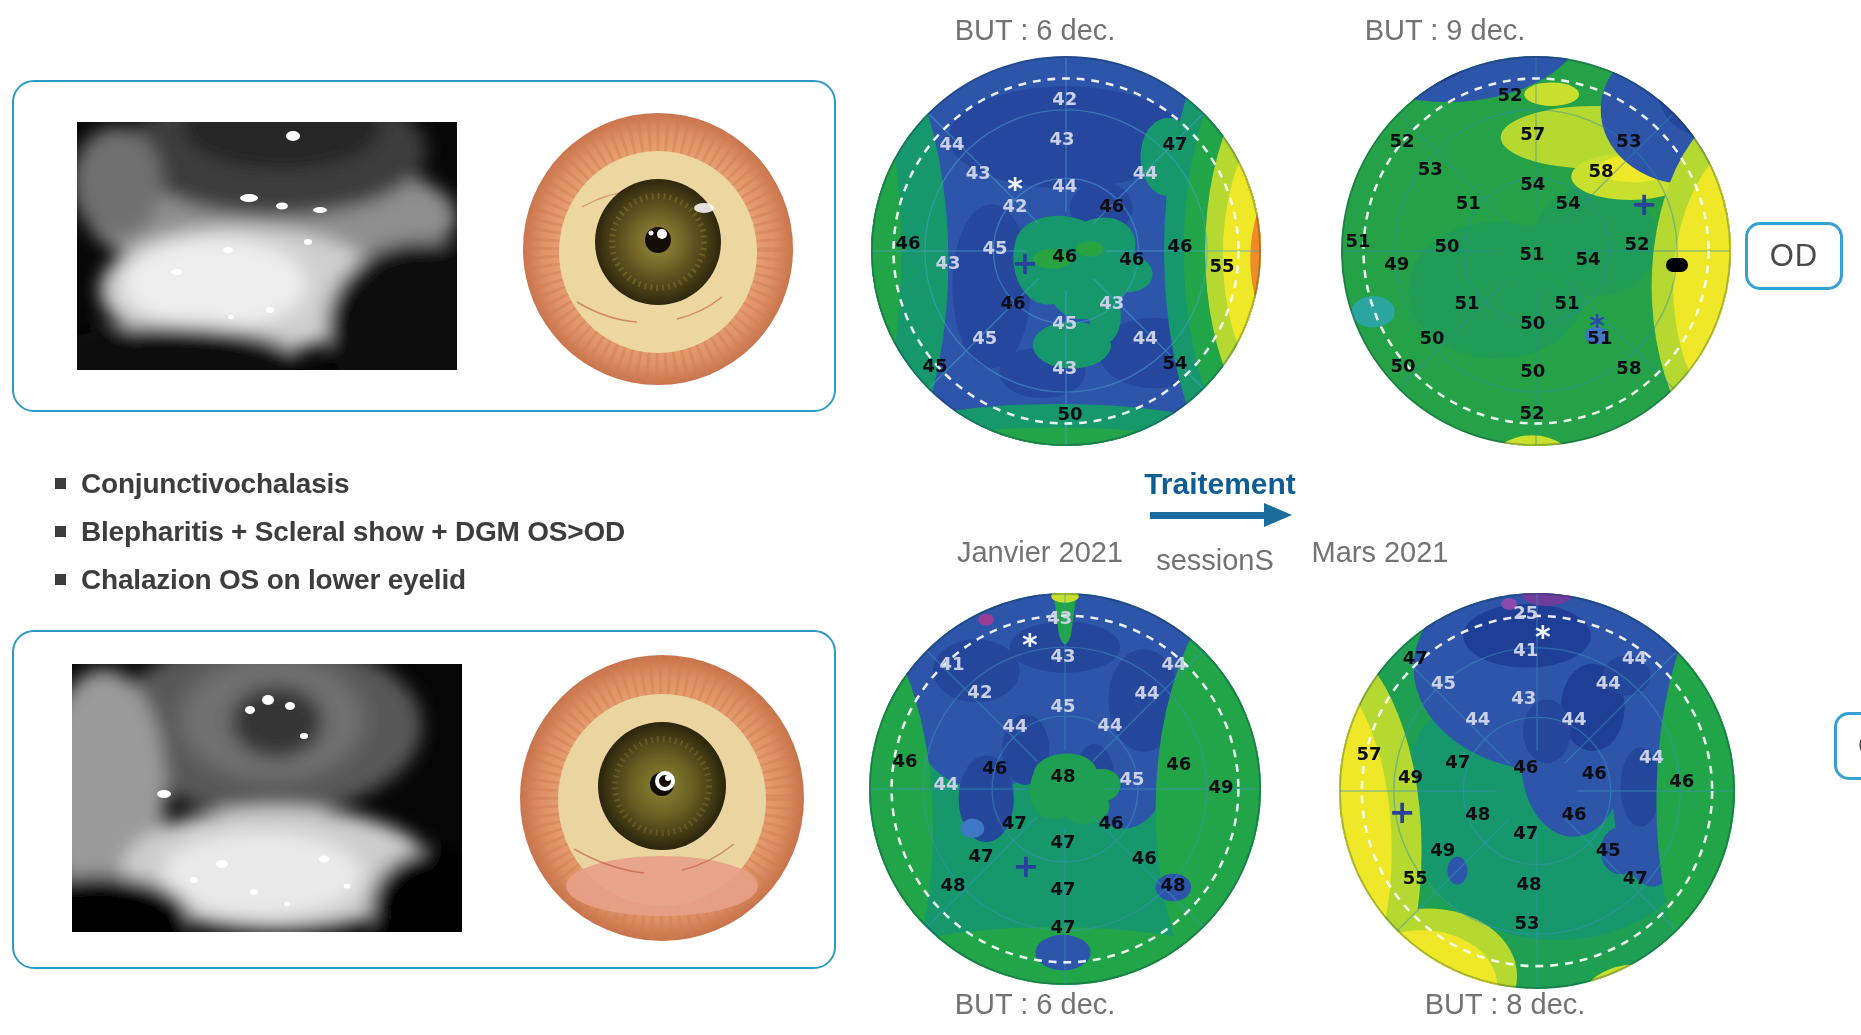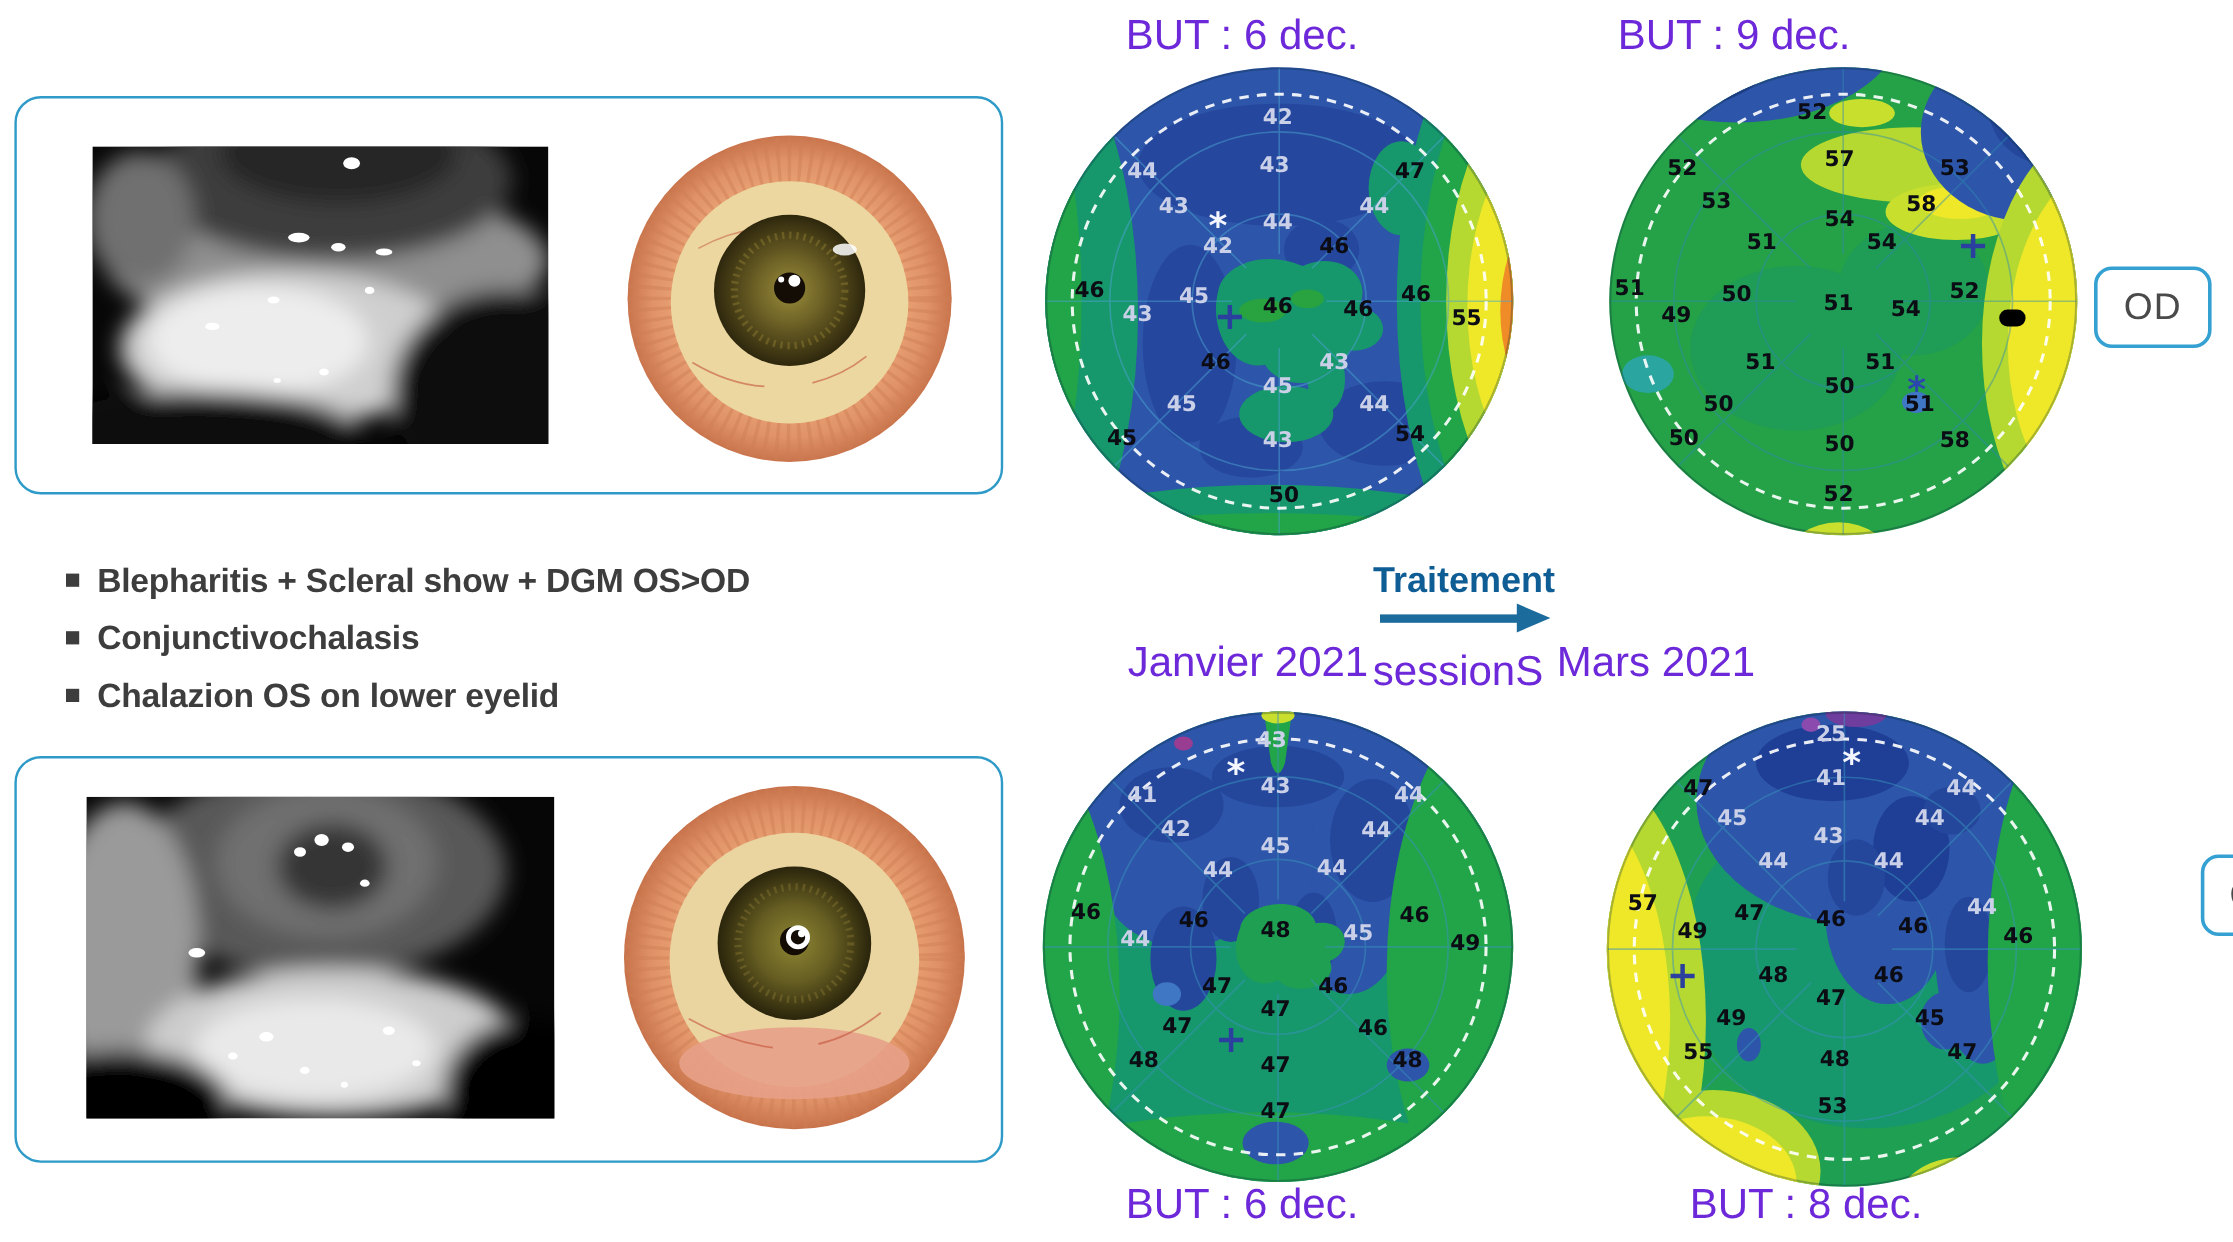--- a/index.html
+++ b/index.html
@@ -12,21 +12,21 @@
   #box-og{left:12px;top:630px;height:335px;}
   .photo-box svg{position:absolute;}
 
   
   #bullets{position:absolute;left:55px;top:462px;width:700px;margin:0;padding:0;list-style:none;}
   #bullets li{position:relative;padding-left:26px;height:48px;line-height:44px;
               font-size:28px;font-weight:bold;color:#3d3d3d;letter-spacing:-0.2px;}
   #bullets li::before{content:"";position:absolute;left:0;top:16px;width:11px;height:11px;background:#3d3d3d;}
 
   
-  .lbl{position:absolute;text-align:center;color:#6d28d9;font-size:35px;line-height:32px;}
+  .lbl{position:absolute;text-align:center;color:#737373;font-size:29px;line-height:32px;}
   .lbl.bold{font-weight:bold;color:#0f5d95;font-size:30px;}
 
   
   #arrow{position:absolute;left:1150px;top:503px;width:146px;height:24px;}
   #arrow .bar{position:absolute;left:0;top:9px;width:116px;height:7px;background:#1b6c9c;}
   #arrow .tip{position:absolute;left:114px;top:0;width:0;height:0;
               border-left:28px solid #1b6c9c;border-top:12px solid transparent;border-bottom:12px solid transparent;}
 
   
   .badge{position:absolute;width:92px;height:62px;border:3px solid #35a0d2;border-radius:15px;
@@ -104,22 +104,22 @@
     <circle cx="136" cy="130" r="63" fill="url(#ir1)"></circle>
     <circle cx="136" cy="130" r="46" fill="none" stroke="#8a7a30" stroke-width="6" stroke-dasharray="2 4" opacity="0.5"></circle>
     <circle cx="136" cy="128" r="13" fill="#140d06"></circle>
     <circle cx="140" cy="122" r="5" fill="#ffffff"></circle>
     <circle cx="129" cy="121" r="2.5" fill="#ffffff"></circle>
     <ellipse cx="182" cy="96" rx="10" ry="5" fill="#fff" opacity="0.85"></ellipse>
   </svg>
 </div>
 
 <ul id="bullets">
+    <li>Conjunctivochalasis</li>
     <li>Blepharitis + Scleral show + DGM OS&gt;OD</li>
-    <li>Conjunctivochalasis</li>
     <li>Chalazion OS on lower eyelid</li>
   </ul>
 
 <div class="photo-box" id="box-og">
   <svg style="left:58px;top:32px;" width="390" height="268" viewBox="0 0 390 268">
     <defs>
         <filter id="bl2" x="-30%" y="-30%" width="160%" height="160%">
           <feGaussianBlur stdDeviation="9"></feGaussianBlur>
         </filter>
       </defs>

